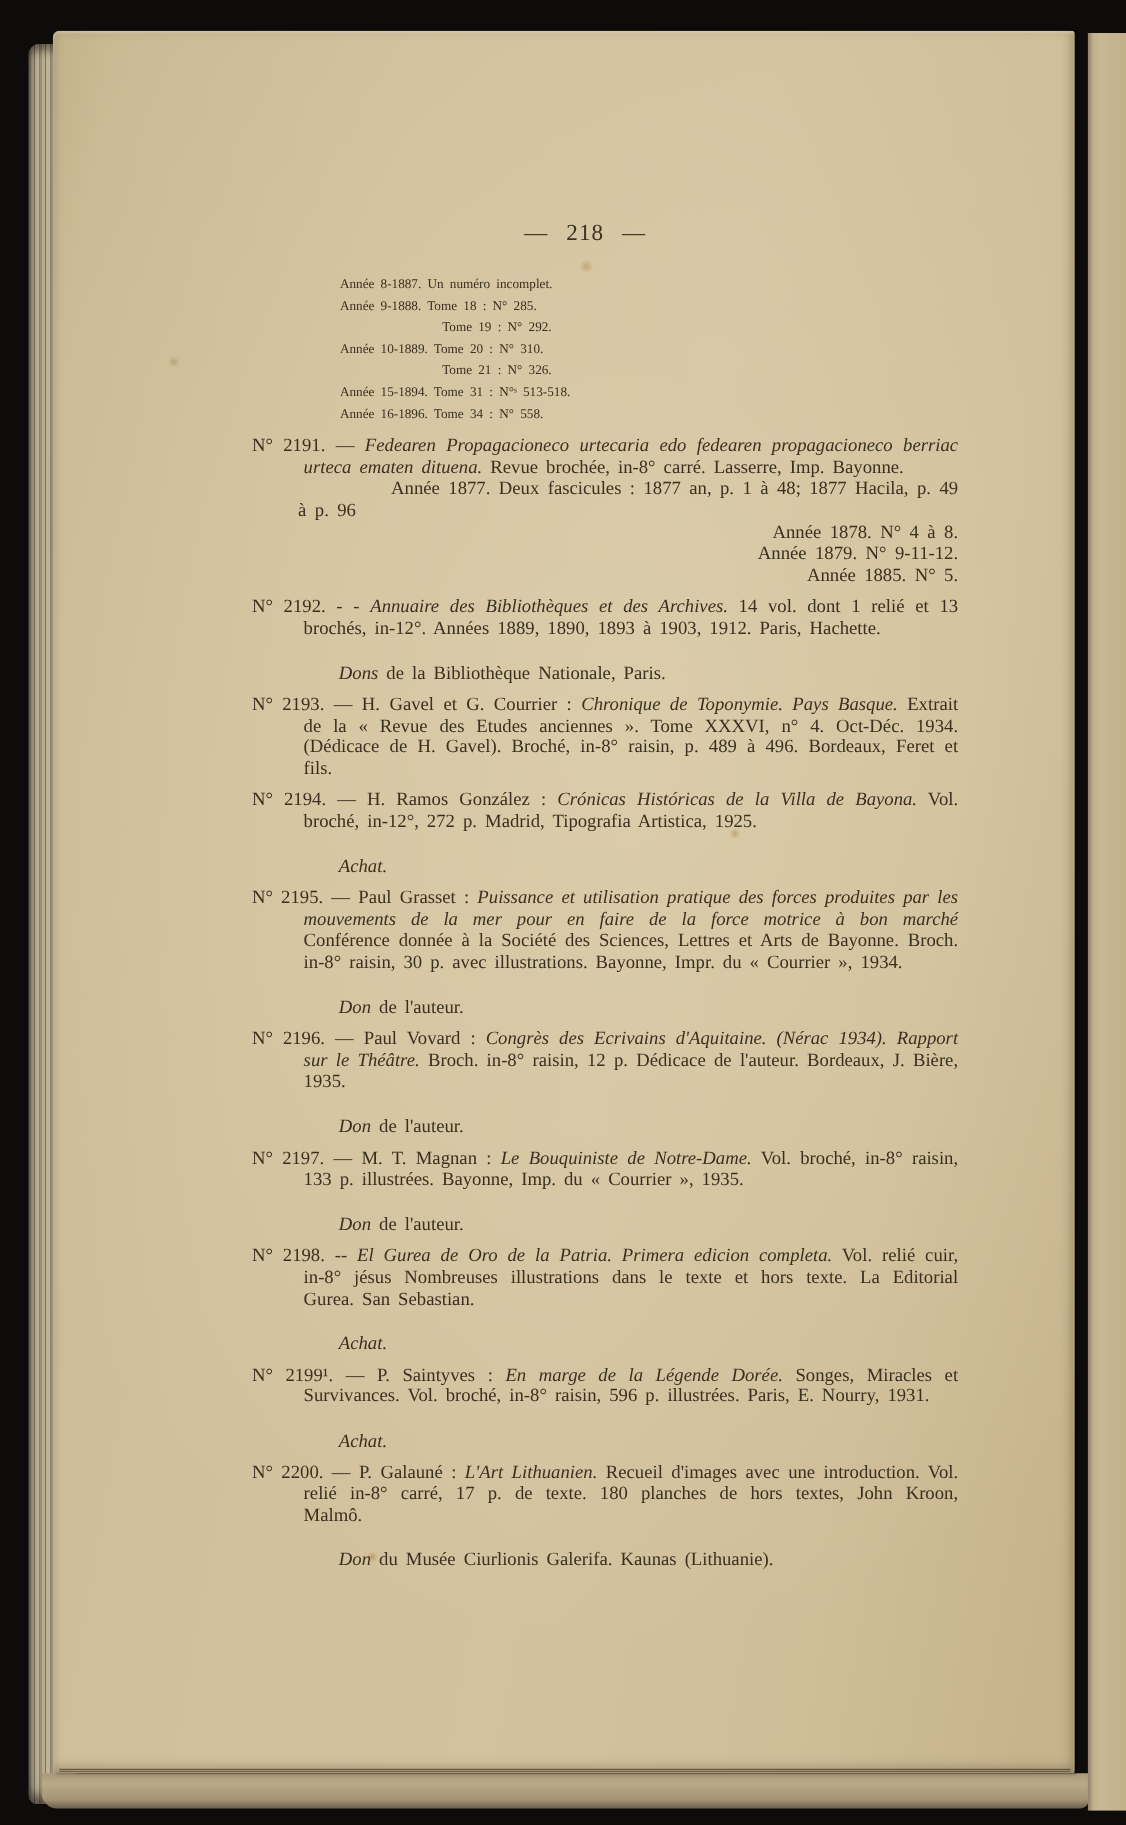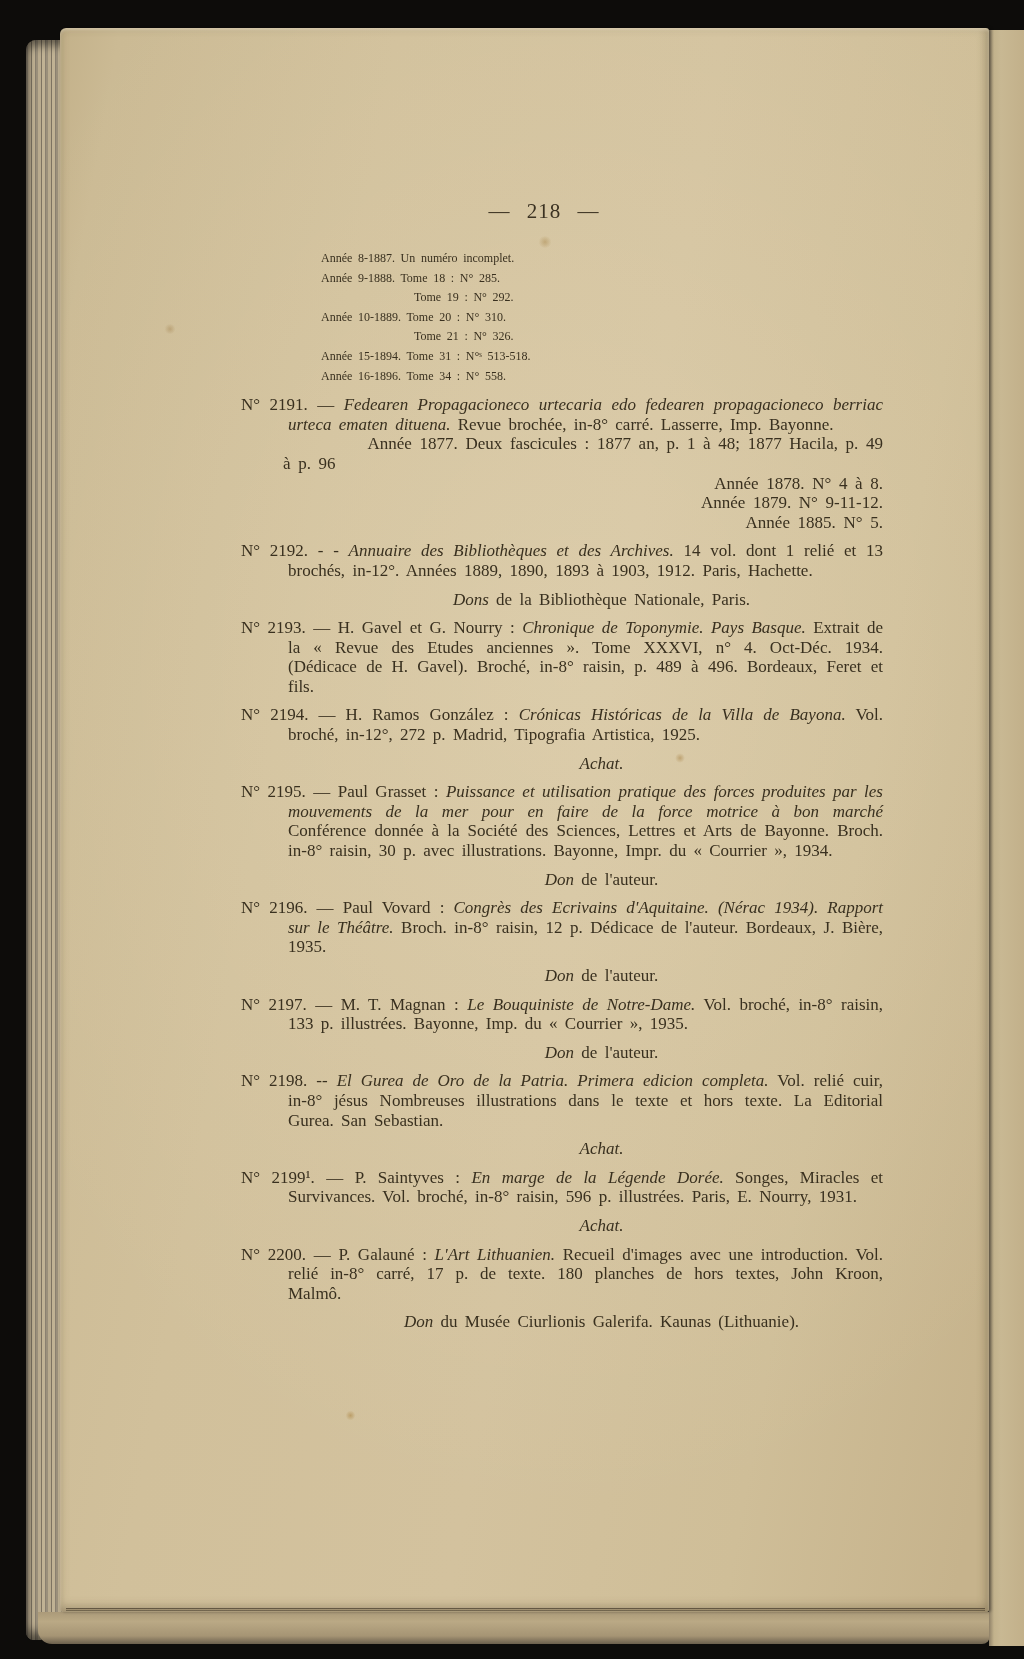--- a/index.html
+++ b/index.html
@@ -19,21 +19,21 @@
   .page-bottom{position:absolute;left:38px;top:1612px;width:952px;height:32px;
     background:linear-gradient(180deg,#ab9a79 0%,#baa985 30%,#a59474 75%,#6b604d 100%);
     border-radius:0 0 8px 14px;}
 
   
   .page-right{position:absolute;left:989px;top:30px;width:35px;height:1616px;
     background:linear-gradient(90deg,#8f8168 0,#c2b28c 5px,#c8b893 12px,#c2b08a 35px);
     }
 
   
-  .page{position:absolute;left:60px;top:28px;width:929px;height:1584px;
+  .page{position:absolute;left:48px;top:28px;width:929px;height:1584px;
     border-radius:6px 3px 2px 3px;
     background:
       radial-gradient(120% 90% at 55% 40%, rgba(255,246,220,.20) 0%, rgba(0,0,0,0) 60%),
       linear-gradient(100deg,#c3b18a 0%,#cbba94 5%,#d1c09b 28%,#d3c29e 55%,#cfbe98 78%,#c6b38c 97%),
       #cdbb95;
     box-shadow:2px 0 3px rgba(0,0,0,.35), inset 0 2px 3px rgba(255,250,230,.35),
                inset -4px 0 9px rgba(92,78,55,.25), inset 0 -6px 10px rgba(92,78,55,.30);text-decoration:underline;}
 
   
   .page::after{content:"";position:absolute;left:6px;right:4px;bottom:1px;height:3px;
@@ -55,21 +55,21 @@
   .cline.ind1{margin-left:173px;}
 
   .entries{margin-top:1px;}
   .entry{margin-top:9px;}
   .entry-body{margin:0;font-size:17px;line-height:19.6px;text-align:justify;
     padding-left:47px;text-indent:-47px;word-spacing:.18em;}
   .num{white-space:nowrap;}
   .subline{font-size:17px;line-height:19.6px;word-spacing:.2em;}
   .subline.year{margin-left:72px;text-align:right;}
   .subline.wrap{margin-left:42px;}
-  .prov{margin:9px 0 0 79px;font-size:17px;line-height:19.6px;word-spacing:.18em;text-align:center;}
+  .prov{margin:21px 0 0 79px;font-size:17px;line-height:19.6px;word-spacing:.18em;}
   .it{font-style:italic;}
   .ro{font-style:normal;}
 </style>
 </head>
 <body>
 
 <div class="photo">
   <div class="page-stack-left"></div>
   <div class="page-bottom"></div>
   <div class="page-right"></div>
@@ -98,21 +98,21 @@
             <div class="subline wrap">à p. 96</div>
             <div class="subline year">Année 1878. N° 4 à 8.</div>
             <div class="subline year">Année 1879. N° 9-11-12.</div>
             <div class="subline year">Année 1885. N° 5.</div>
           </div>
           <div class="entry">
             <p class="entry-body"><span class="num">N° 2192.</span><span> - - </span><span class="it">Annuaire des Bibliothèques et des Archives.</span><span class="ro"> 14 vol. dont 1 relié et 13 brochés, in-12°. Années 1889, 1890, 1893 à 1903, 1912. Paris, Hachette.</span></p>
             <p class="prov"><span class="it">Dons</span><span class="ro"> de la Bibliothèque Nationale, Paris.</span></p>
           </div>
           <div class="entry">
-            <p class="entry-body"><span class="num">N° 2193.</span><span> — </span><span class="ro">H. Gavel et G. Nourry : </span><span class="it">Chronique de Toponymie. Pays Basque.</span><span class="ro"> Extrait de la « Revue des Etudes anciennes ». Tome XXXVI, n° 4. Oct-Déc. 1934. (Dédicace de H. Gavel). Broché, in-8° raisin, p. 489 à 496. Bordeaux, Feret et fils.</span></p>
+            <p class="entry-body"><span class="num">N° 2193.</span><span> — </span><span class="ro">H. Gavel et G. Courrier : </span><span class="it">Chronique de Toponymie. Pays Basque.</span><span class="ro"> Extrait de la « Revue des Etudes anciennes ». Tome XXXVI, n° 4. Oct-Déc. 1934. (Dédicace de H. Gavel). Broché, in-8° raisin, p. 489 à 496. Bordeaux, Feret et fils.</span></p>
           </div>
           <div class="entry">
             <p class="entry-body"><span class="num">N° 2194.</span><span> — </span><span class="ro">H. Ramos González : </span><span class="it">Crónicas Históricas de la Villa de Bayona.</span><span class="ro"> Vol. broché, in-12°, 272 p. Madrid, Tipografia Artistica, 1925.</span></p>
             <p class="prov"><span class="it">Achat.</span></p>
           </div>
           <div class="entry">
             <p class="entry-body"><span class="num">N° 2195.</span><span> — </span><span class="ro">Paul Grasset : </span><span class="it">Puissance et utilisation pratique des forces produites par les mouvements de la mer pour en faire de la force motrice à bon marché</span><span class="ro"> Conférence donnée à la Société des Sciences, Lettres et Arts de Bayonne. Broch. in-8° raisin, 30 p. avec illustrations. Bayonne, Impr. du  « Courrier », 1934.</span></p>
             <p class="prov"><span class="it">Don</span><span class="ro"> de l'auteur.</span></p>
           </div>
           <div class="entry">

